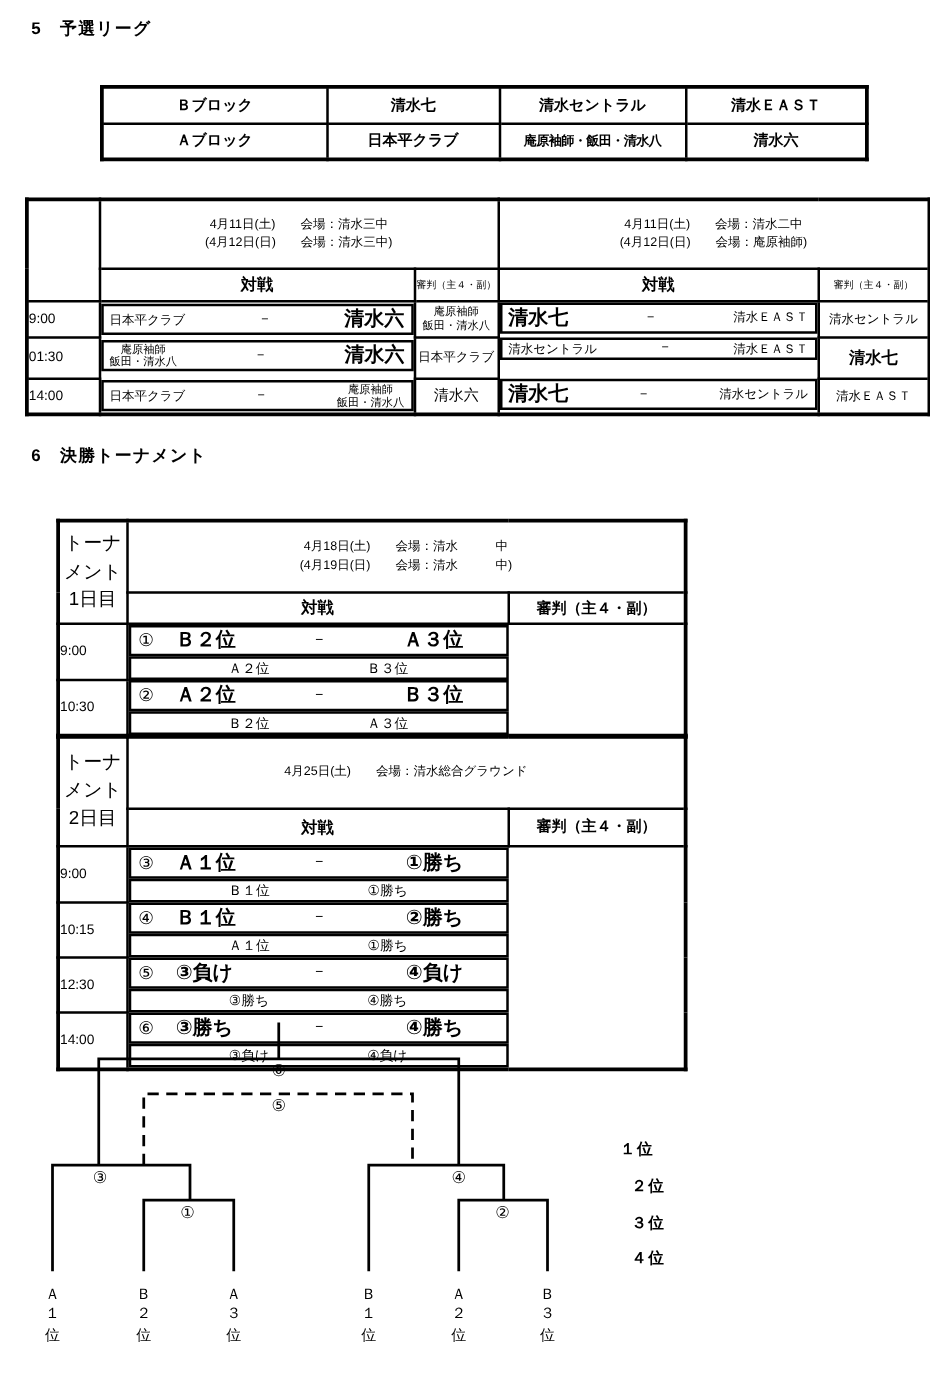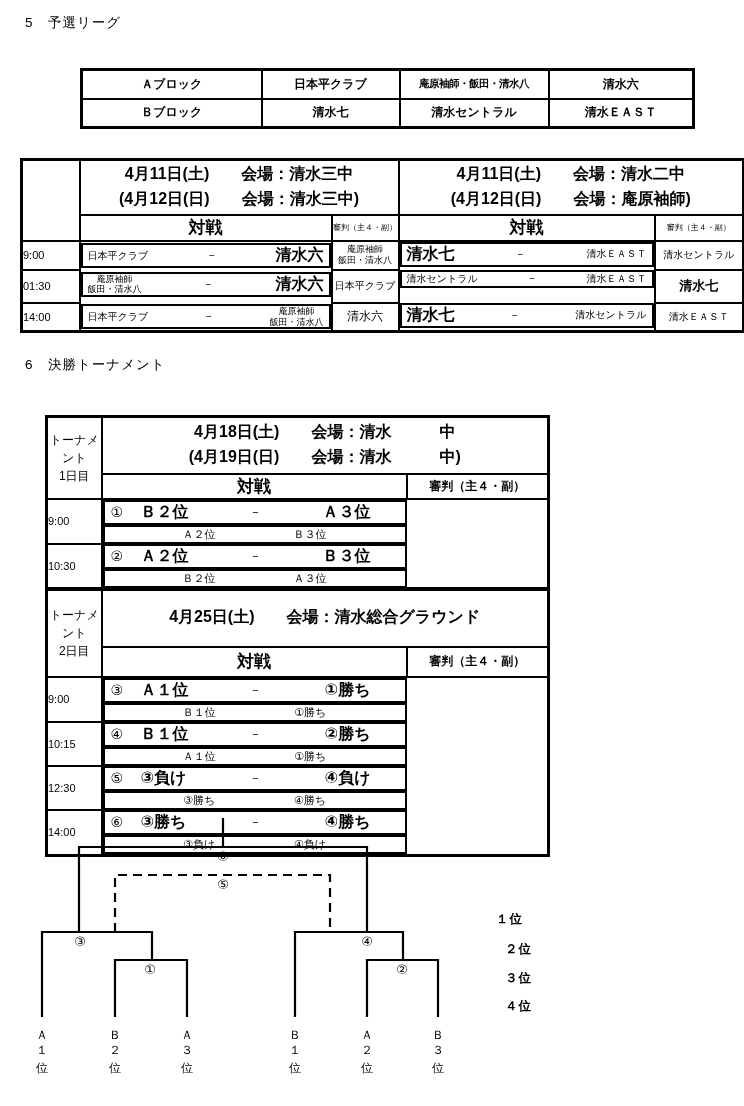--- a/index.html
+++ b/index.html
@@ -1,35 +1,35 @@
 <!DOCTYPE html>
 <html><head>
 <meta charset="utf-8">
 <style>
   * { margin:0; padding:0; box-sizing:border-box; }
   html,body { background:#fff; }
   body { width:744px; height:1106px; position:relative; overflow:hidden;
          font-family:"Liberation Sans","DejaVu Sans",sans-serif; color:#000; }
   .abs { position:absolute; }
-  .heading { font-size:13.5px; font-weight:normal; letter-spacing:1px; }
+  .heading { font-size:13.5px; font-weight:bold; letter-spacing:1px; }
 
   table.tbl { border-collapse:collapse; table-layout:fixed; border:3px solid #000; }
   table.tbl td { border:2px solid #000; overflow:hidden; vertical-align:middle; }
 
   
   .blk td { text-align:center; font-weight:bold; font-size:12px; }
   .blk .long { font-size:10.5px; letter-spacing:-0.5px; }
 
   
-  .venue { text-align:center; font-weight:bold; font-size:16px; line-height:1.55; }
-  .taisen { text-align:center; font-weight:bold; font-size:17px;margin-top:20px; }
+  .venue { text-align:center; font-weight:normal; font-size:10px; line-height:1.55; }
+  .taisen { text-align:center; font-weight:bold; font-size:13px;margin-top:20px; }
   .shinpan-sm { text-align:center; font-size:8px; }
   .shinpan-md { text-align:center; font-weight:bold; font-size:12px; }
   .time { font-size:11px; }
-  .daylabel { text-align:center; font-size:12px; line-height:1.5; }
+  .daylabel { text-align:center; font-size:15px; line-height:1.5; }
 
   .match { display:flex; align-items:center; justify-content:space-between; padding:0 5px; }
   .t-xs { font-size:9px; line-height:1.2; text-align:center; }
   .t-sm { font-size:10px; }
   .t-md { font-size:12px; }
   .t-mdb { font-size:13px; font-weight:bold; }
   .t-lg { font-size:16px; font-weight:bold; }
   .dash { font-size:10px; }
   .refc { text-align:center; }
 
@@ -54,30 +54,30 @@
 
 <table class="tbl blk abs" style="left:80px; top:68px; width:612px; height:58px;">
   <colgroup>
       <col style="width:180px">
       <col style="width:138px">
       <col style="width:149px">
       <col style="width:145px">
     </colgroup>
   <tbody>
       <tr style="height:29px">
+    <td>Ｂブロック</td>
+    <td>清水七</td>
+    <td>清水セントラル</td>
+    <td>清水ＥＡＳＴ</td>
+  </tr>
+  <tr style="height:29px">
     <td>Ａブロック</td>
     <td>日本平クラブ</td>
     <td class="long">庵原袖師・飯田・清水八</td>
     <td>清水六</td>
-  </tr>
-  <tr style="height:29px">
-    <td>Ｂブロック</td>
-    <td>清水七</td>
-    <td>清水セントラル</td>
-    <td>清水ＥＡＳＴ</td>
   </tr>
 </tbody>
   </table>
 
 <table class="tbl abs" style="left:20px; top:158px; width:722px;">
   <colgroup>
       <col style="width:58px">
       <col style="width:252px">
       <col style="width:67px">
       <col style="width:256px">

